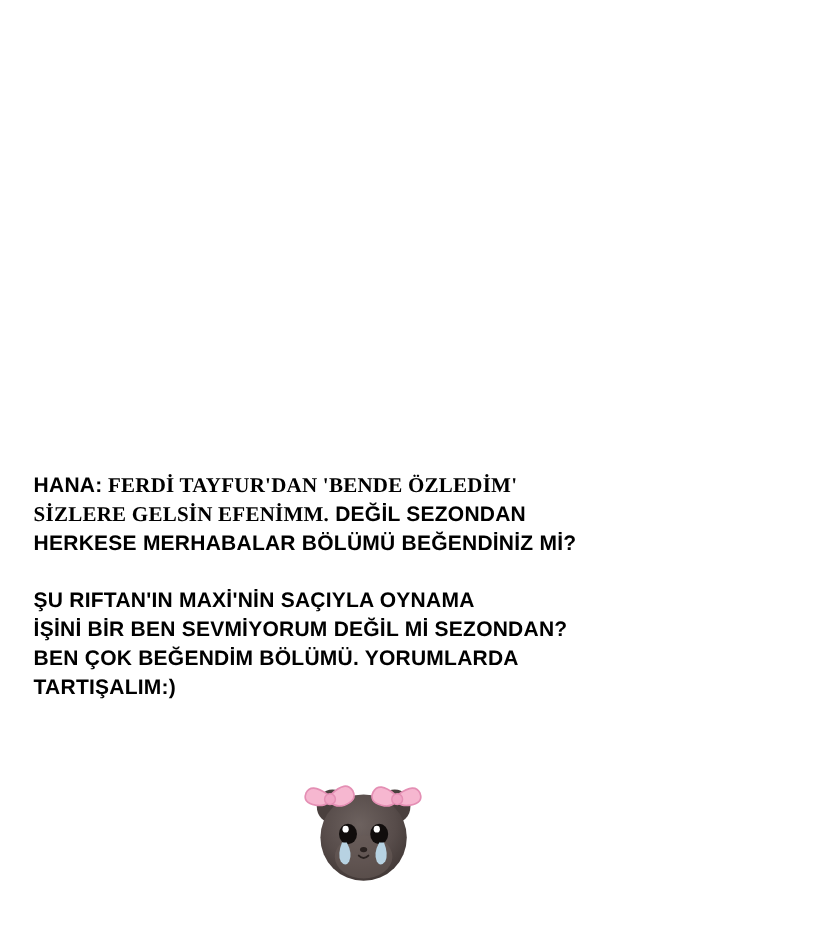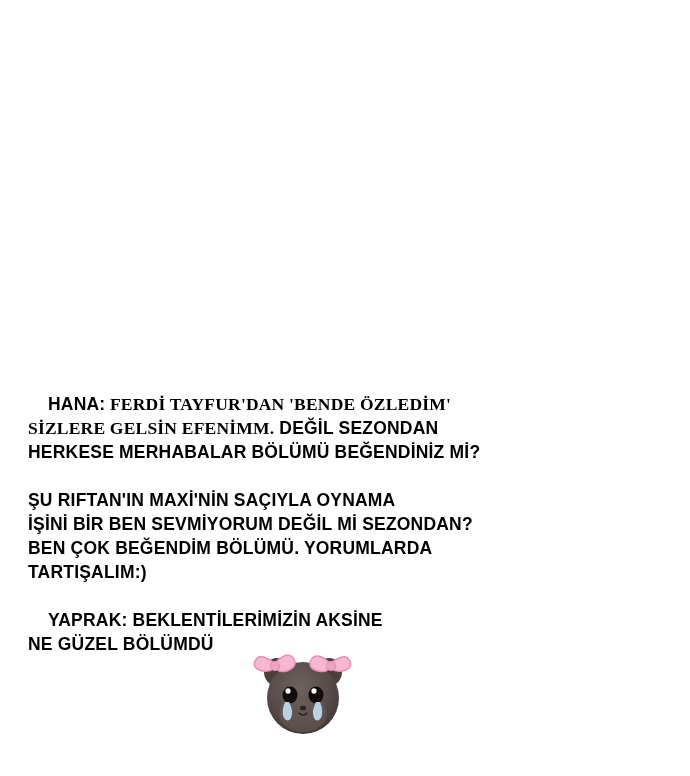--- a/index.html
+++ b/index.html
@@ -37,21 +37,20 @@
   }
   .para + .para {
     margin-top: 24px;
   }
   .pink {
     color: #000000;
     font-family: Liberation Serif, serif;
   }
   .label {
     color: #000000;
-    margin-left: 20px;
   }
   .hamster-wrap {
     position: absolute;
     left: 243px;
     top: 640px;
     width: 120px;
     height: 100px;
   }
   .hamster {
     position: absolute;
@@ -70,22 +69,20 @@
 
     <p class="para"><span class="label">HANA:</span><span class="pink"> FERDİ TAYFUR'DAN 'BENDE ÖZLEDİM'
 SİZLERE GELSİN EFENİMM.</span><span> DEĞİL SEZONDAN
 HERKESE MERHABALAR BÖLÜMÜ BEĞENDİNİZ Mİ?</span></p>
 
     <p class="para"><span>ŞU RIFTAN'IN MAXİ'NİN SAÇIYLA OYNAMA
 İŞİNİ BİR BEN SEVMİYORUM DEĞİL Mİ SEZONDAN?
 BEN ÇOK BEĞENDİM BÖLÜMÜ. YORUMLARDA
 TARTIŞALIM:)</span></p>
 
-    <p class="para"><span class="label">YAPRAK:</span><span> BEKLENTİLERİMİZİN AKSİNE
-NE GÜZEL BÖLÜMDÜ</span></p>
 
   </div>
 
   <div class="hamster-wrap">
     <svg class="hamster" viewBox="0 0 120 100" xmlns="http://www.w3.org/2000/svg">
       <defs>
         <radialGradient id="furGrad" cx="45%" cy="35%" r="70%">
           <stop offset="0%" stop-color="#6d625f"></stop>
           <stop offset="60%" stop-color="#574c4a"></stop>
           <stop offset="100%" stop-color="#3f3634"></stop>

